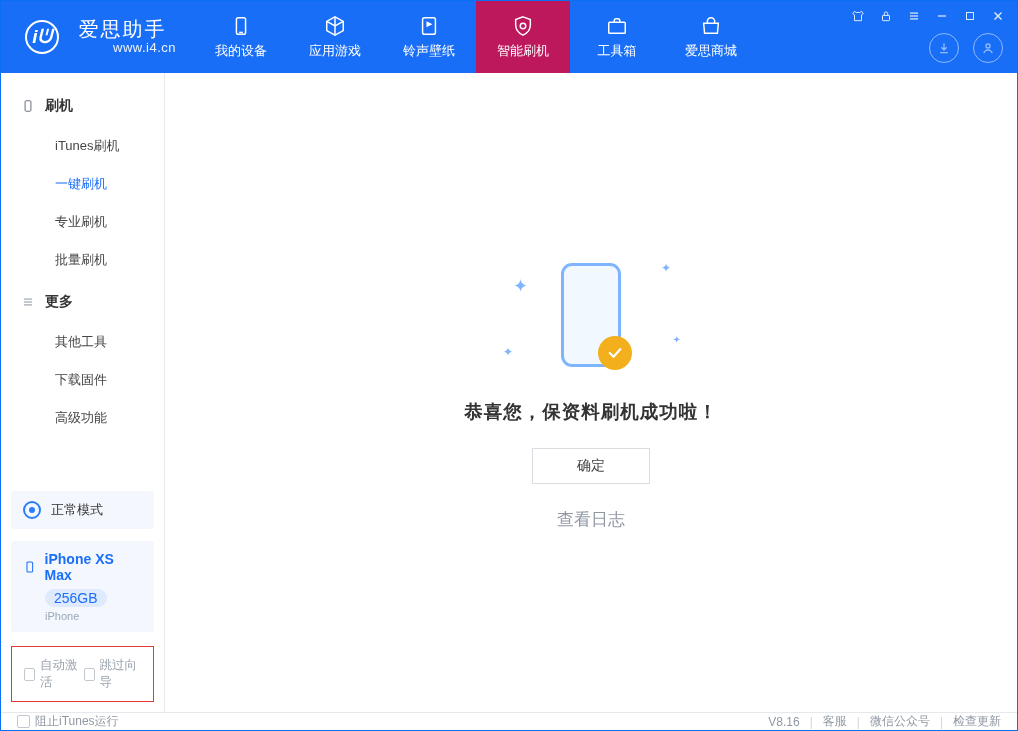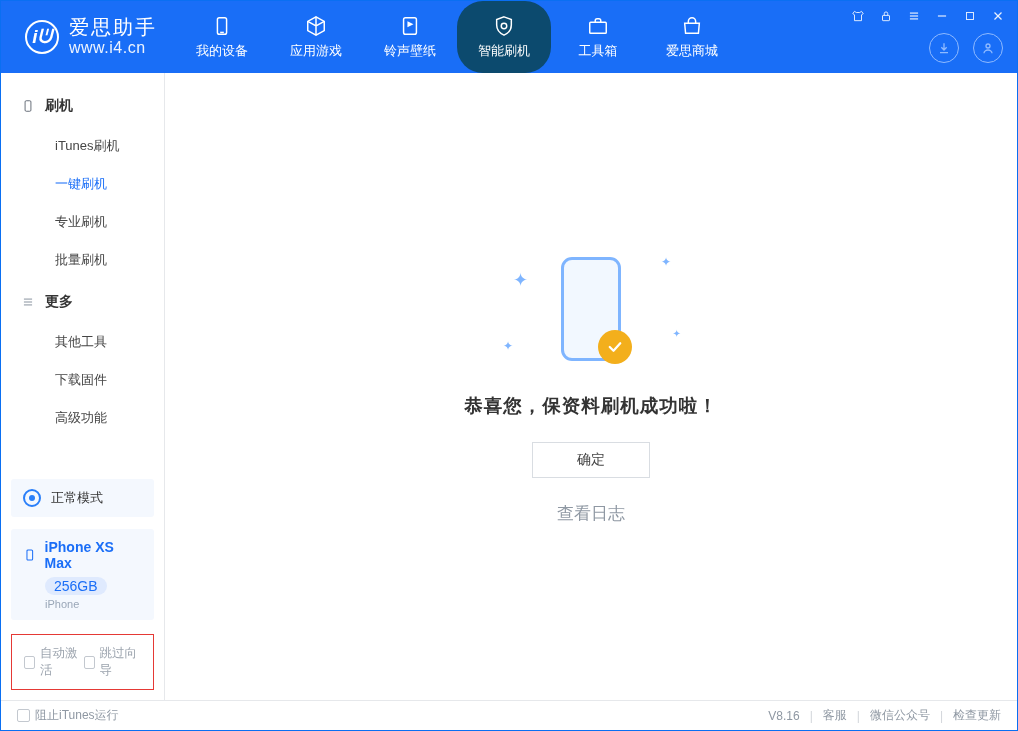--- a/index.html
+++ b/index.html
@@ -5,25 +5,25 @@
 * { margin: 0; padding: 0; box-sizing: border-box; font-family: "Microsoft YaHei", "PingFang SC", sans-serif; }
 body { background: #eef0f2; display: flex; justify-content: center; align-items: center; height: 100vh; }
 .window { width: 1018px; height: 731px; background: #fff; border: 1px solid #0a6ff2; display: flex; flex-direction: column; }
 
 
 .header { background: #196ef7; height: 72px; display: flex; align-items: center; color: #fff; position: relative; }
 .logo-block { display: flex; align-items: center; padding: 0 18px 0 24px; gap: 10px; }
 .logo-circle { width: 34px; height: 34px; border: 2.2px solid #fff; border-radius: 50%; display: flex; align-items: center; justify-content: center; font-weight: 700; font-size: 19px; font-style: italic; }
 .logo-text { display: flex; flex-direction: column; line-height: 1.15; justify-content: flex-end; }
 .logo-text .main { font-size: 20px; letter-spacing: 2px; font-weight: 500; }
-.logo-text .sub { font-size: 16px; opacity: .92; letter-spacing: .5px; }
+.logo-text .sub { font-size: 13px; opacity: .92; letter-spacing: .5px; margin-left: 44px; }
 
 .nav { display: flex; height: 100%; }
 .nav-item { width: 94px; display: flex; flex-direction: column; align-items: center; justify-content: center; font-size: 13px; cursor: pointer; gap: 5px; }
-.nav-item.active { background: #0c4a6e; border-radius: 26px; }
+.nav-item.active { background: #be185d; }
 .nav-icon { width: 22px; height: 22px; display: flex; align-items: center; justify-content: center; }
 .nav-icon svg { width: 22px; height: 22px; }
 
 .win-controls { position: absolute; top: 6px; right: 10px; display: flex; gap: 10px; align-items: center; }
 .win-controls span { width: 18px; height: 18px; display: flex; align-items: center; justify-content: center; cursor: pointer; opacity: .9; font-size: 14px; }
 .win-controls svg { width: 14px; height: 14px; }
 
 .header-right { position: absolute; right: 14px; bottom: 10px; display: flex; gap: 14px; }
 .header-right .circ { width: 30px; height: 30px; border: 1.6px solid #8fbaff; border-radius: 50%; display: flex; align-items: center; justify-content: center; cursor: pointer; }
 .header-right svg { width: 16px; height: 16px; }
@@ -55,21 +55,21 @@
 .main { flex: 1; display: flex; flex-direction: column; align-items: center; justify-content: center; gap: 24px; }
 .illus { width: 180px; height: 120px; position: relative; display: flex; align-items: center; justify-content: center; }
 .phone { width: 60px; height: 104px; border: 3px solid #7fb5ff; border-radius: 11px; background: #f2f8ff; position: relative; }
 .badge { position: absolute; right: -14px; bottom: -6px; width: 34px; height: 34px; background: #f3af1c; border-radius: 50%; display: flex; align-items: center; justify-content: center; }
 .spark { position: absolute; color: #7fb5ff; font-size: 18px; }
 .msg { font-size: 18.5px; color: #333; font-weight: 600; letter-spacing: 1px; }
 .ok-btn { padding: 8px 44px; border: 1px solid #d9dde2; background: #fff; font-size: 14px; color: #444; cursor: pointer; }
 .log-link { font-size: 17px; color: #8f98a3; cursor: pointer; }
 
 
-.statusbar { height: 30px; border-top: 1px solid #e6e8eb; display: flex; align-items: center; padding: 0 16px; font-size: 12px; color: #8f98a3; gap: 8px; }
+.statusbar { height: 18px; border-top: 1px solid #e6e8eb; display: flex; align-items: center; padding: 0 16px; font-size: 12px; color: #8f98a3; gap: 8px; }
 .statusbar .right { margin-left: auto; display: flex; align-items: center; gap: 10px; }
 .statusbar .sep { color: #d2d6db; }
 .statusbar a { color: #8f98a3; cursor: pointer; }
 </style>
 </head>
 <body>
 
 <div class="window">
 
   <div class="header">

